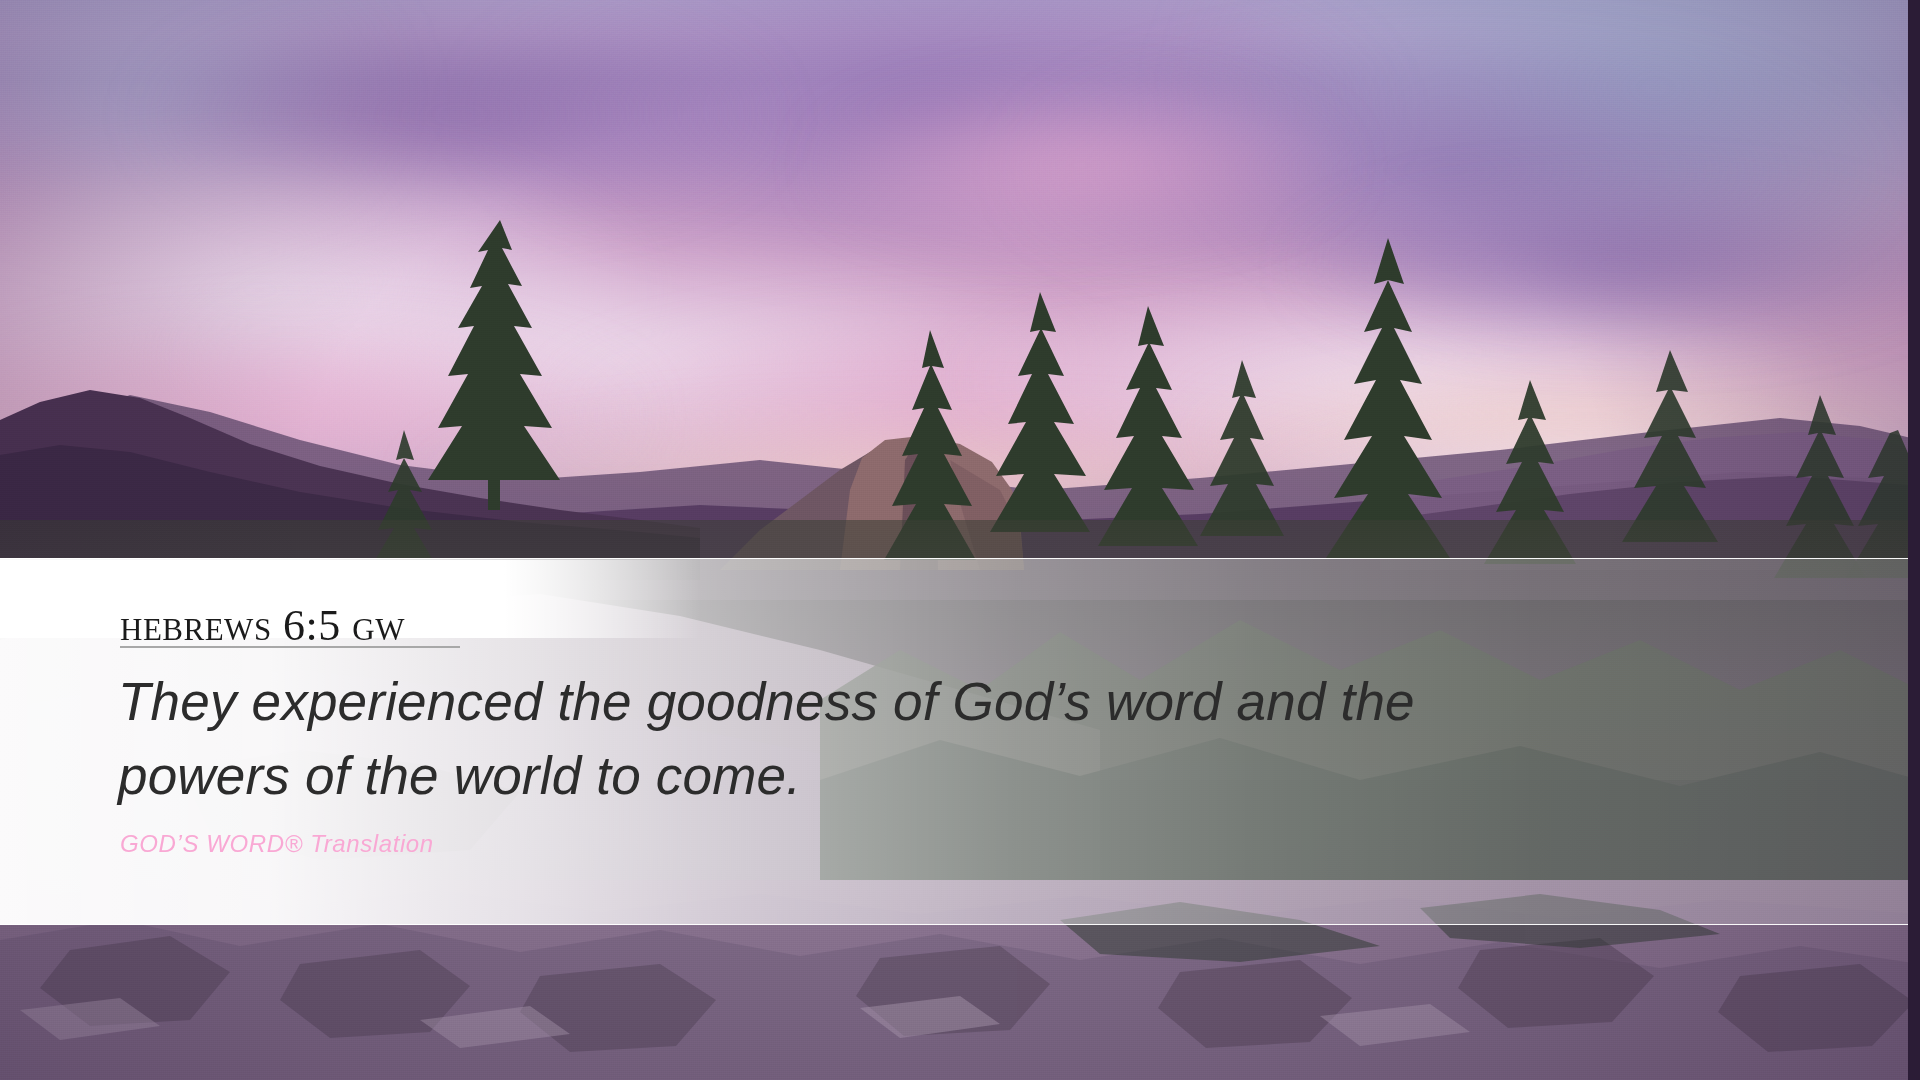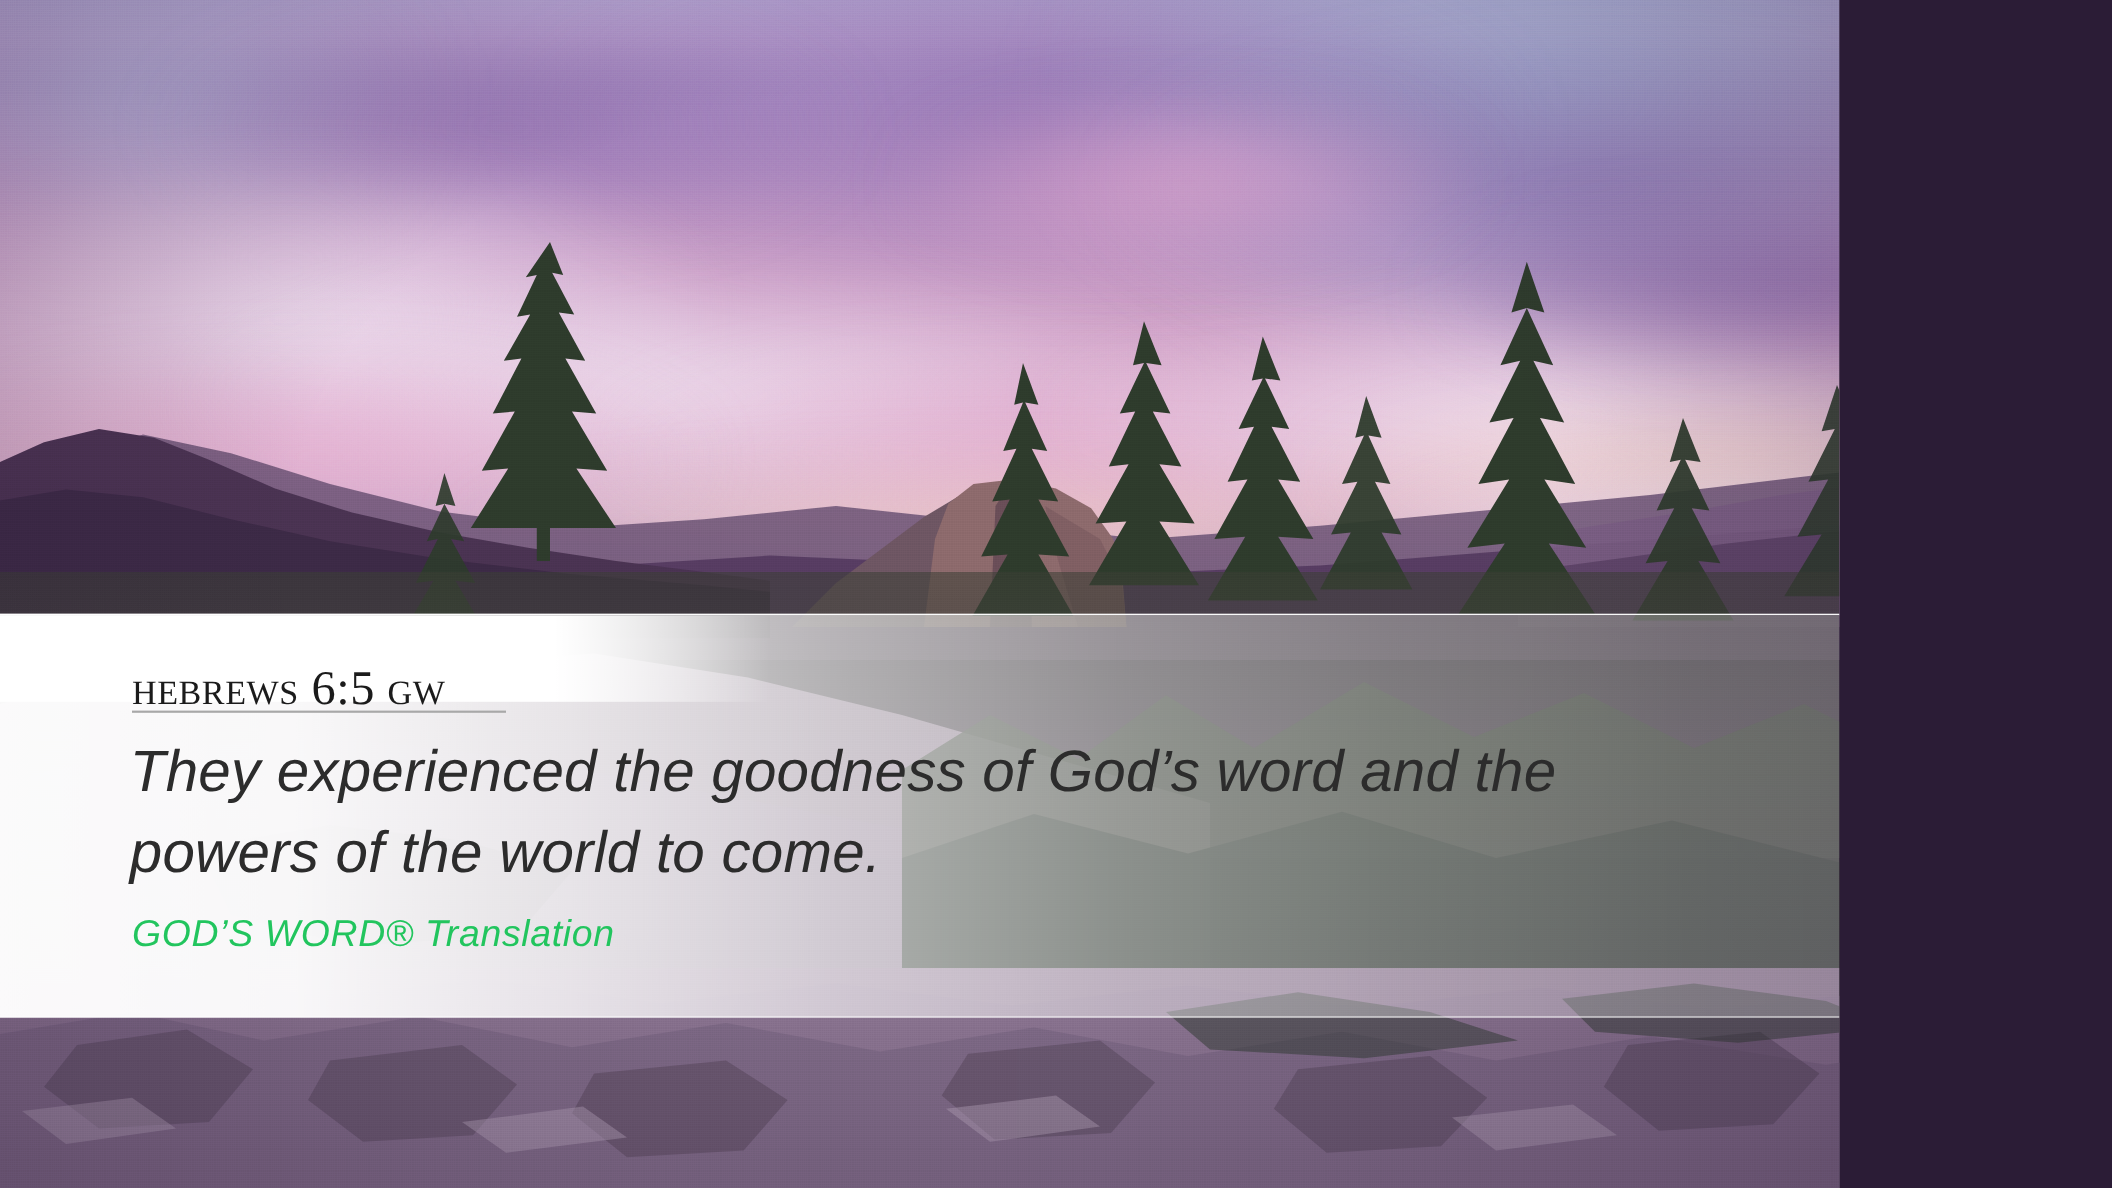--- a/index.html
+++ b/index.html
@@ -6,21 +6,21 @@
   * { margin:0; padding:0; box-sizing:border-box; }
   html, body {
     width:1920px; height:1080px;
     overflow:hidden;
     background:#2b1c36;
     font-family:"Liberation Sans", sans-serif;
   }
 
   .stage {
     position:relative;
-    width:1672px; height:1080px;
+    width:1908px; height:1080px;
     overflow:hidden;
   }
 
   
   .photo { position:absolute; inset:0; overflow:hidden; }
 
   
   .sky {
     position:absolute; left:0; top:0; width:1920px; height:560px;
     background:
@@ -136,23 +136,23 @@
     letter-spacing:.2px;
     margin-top:10px;
   }
 
   .attribution {
     position:absolute;
     left:120px; top:830px;
     font-family:"Liberation Sans", sans-serif;
     font-style:italic;
     font-weight:300;
-    font-size:34px;
+    font-size:24px;
     letter-spacing:.6px;
-    color:#22c55e;
+    color:#f9a8d4;
     white-space:nowrap;
   }
 </style>
 </head>
 <body>
 
 <div class="stage">
 
   <div class="photo">
 

